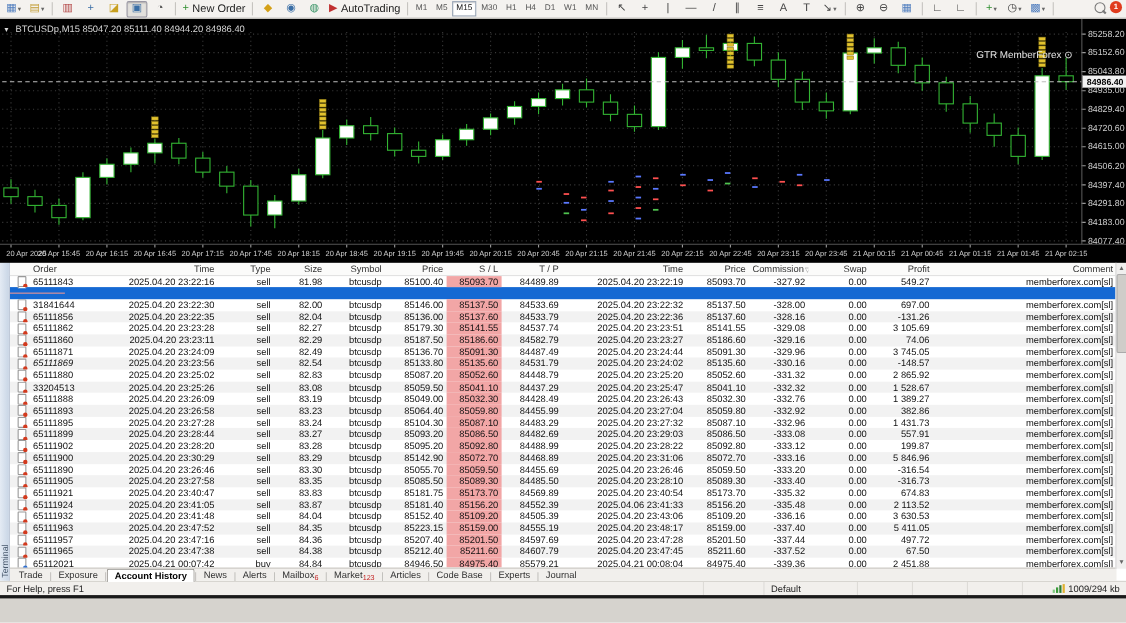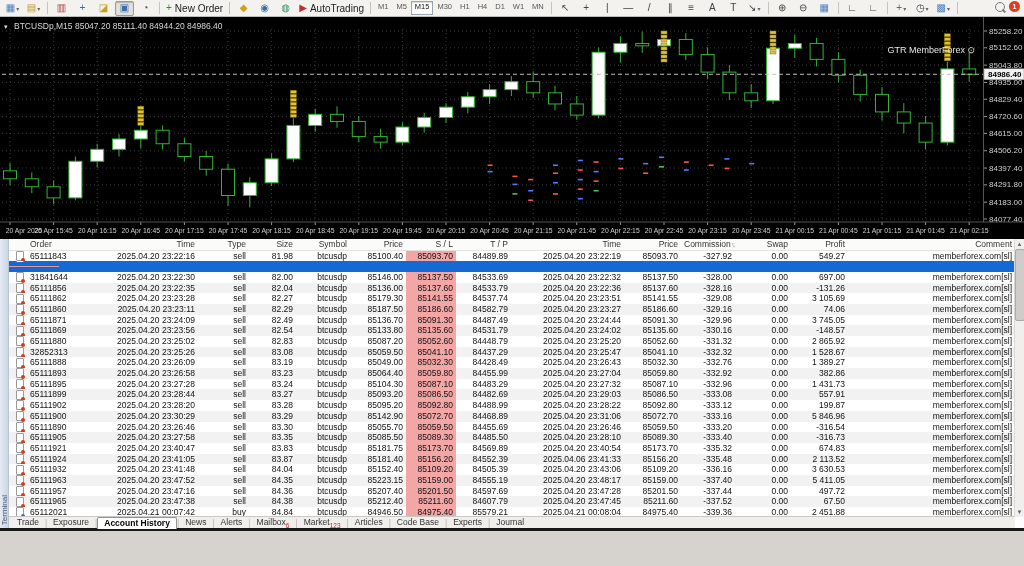--- a/index.html
+++ b/index.html
@@ -655,21 +655,21 @@
             <span class="td al-r" style="width: 57px;">85091.30</span>
             <span class="td al-r" style="width: 54px;">-329.96</span>
             <span class="td al-r" style="width: 56px;">0.00</span>
             <span class="td al-r" style="width: 57px;">3 745.05</span>
             <span class="td al-r" style="width: 167px;">memberforex.com[sl]</span>
           </span>
           <span class="tr">
             <span class="td al-l icon-cell" style="width: 18px;">
               <span class="doc-icon"></span>
             </span>
-            <span class="td al-l" style="width: 79px;">65111869</span>
+            <span class="td al-l" style="width: 79px; font-style: italic;">65111869</span>
             <span class="td al-r" style="width: 92px;">2025.04.20 23:23:56</span>
             <span class="td al-r" style="width: 51px;">sell</span>
             <span class="td al-r" style="width: 47px;">82.54</span>
             <span class="td al-r" style="width: 54px;">btcusdp</span>
             <span class="td al-r" style="width: 56px;">85133.80</span>
             <span class="td al-r cell-sl" style="width: 50px;">85135.60</span>
             <span class="td al-r" style="width: 55px;">84531.79</span>
             <span class="td al-r" style="width: 113px;">2025.04.20 23:24:02</span>
             <span class="td al-r" style="width: 57px;">85135.60</span>
             <span class="td al-r" style="width: 54px;">-330.16</span>
@@ -693,21 +693,21 @@
             <span class="td al-r" style="width: 57px;">85052.60</span>
             <span class="td al-r" style="width: 54px;">-331.32</span>
             <span class="td al-r" style="width: 56px;">0.00</span>
             <span class="td al-r" style="width: 57px;">2 865.92</span>
             <span class="td al-r" style="width: 167px;">memberforex.com[sl]</span>
           </span>
           <span class="tr">
             <span class="td al-l icon-cell" style="width: 18px;">
               <span class="doc-icon"></span>
             </span>
-            <span class="td al-l" style="width: 79px;">32852313</span>
+            <span class="td al-l" style="width: 79px;">33204513</span>
             <span class="td al-r" style="width: 92px;">2025.04.20 23:25:26</span>
             <span class="td al-r" style="width: 51px;">sell</span>
             <span class="td al-r" style="width: 47px;">83.08</span>
             <span class="td al-r" style="width: 54px;">btcusdp</span>
             <span class="td al-r" style="width: 56px;">85059.50</span>
             <span class="td al-r cell-sl" style="width: 50px;">85041.10</span>
             <span class="td al-r" style="width: 55px;">84437.29</span>
             <span class="td al-r" style="width: 113px;">2025.04.20 23:25:47</span>
             <span class="td al-r" style="width: 57px;">85041.10</span>
             <span class="td al-r" style="width: 54px;">-332.32</span>
@@ -1026,14 +1026,31 @@
         </div>
     </div>
     <div class="vscroll">
       <span class="vs-arrow">▲</span>
       <span class="vs-thumb"></span>
       <span class="vs-fill"></span>
       <span class="vs-arrow">▼</span>
     </div>
   </div>
 
+  <div class="statusbar">
+    <span class="sb-seg sb-help">For Help, press F1</span>
+    <span class="sb-seg sb-blank1"></span>
+    <span class="sb-seg sb-profile">Default</span>
+    <span class="sb-seg sb-blank"></span>
+    <span class="sb-seg sb-blank"></span>
+    <span class="sb-seg sb-blank"></span>
+    <span class="sb-seg sb-usage">
+      <span class="usage-bars">
+          <i></i>
+          <i></i>
+          <i></i>
+          <i></i>
+        </span>
+      <span>1009/294 kb</span>
+    </span>
+  </div>
   <div class="taskbar-sliver"></div>
 </div>
 
 </body></html>

